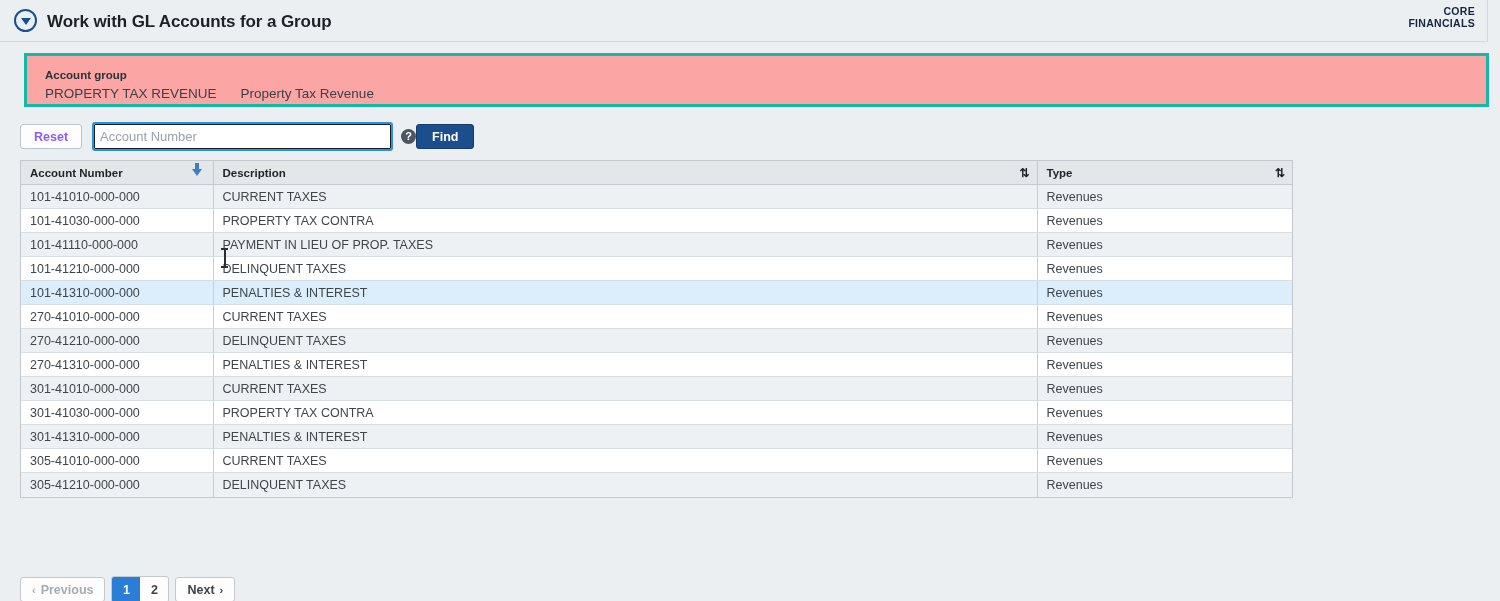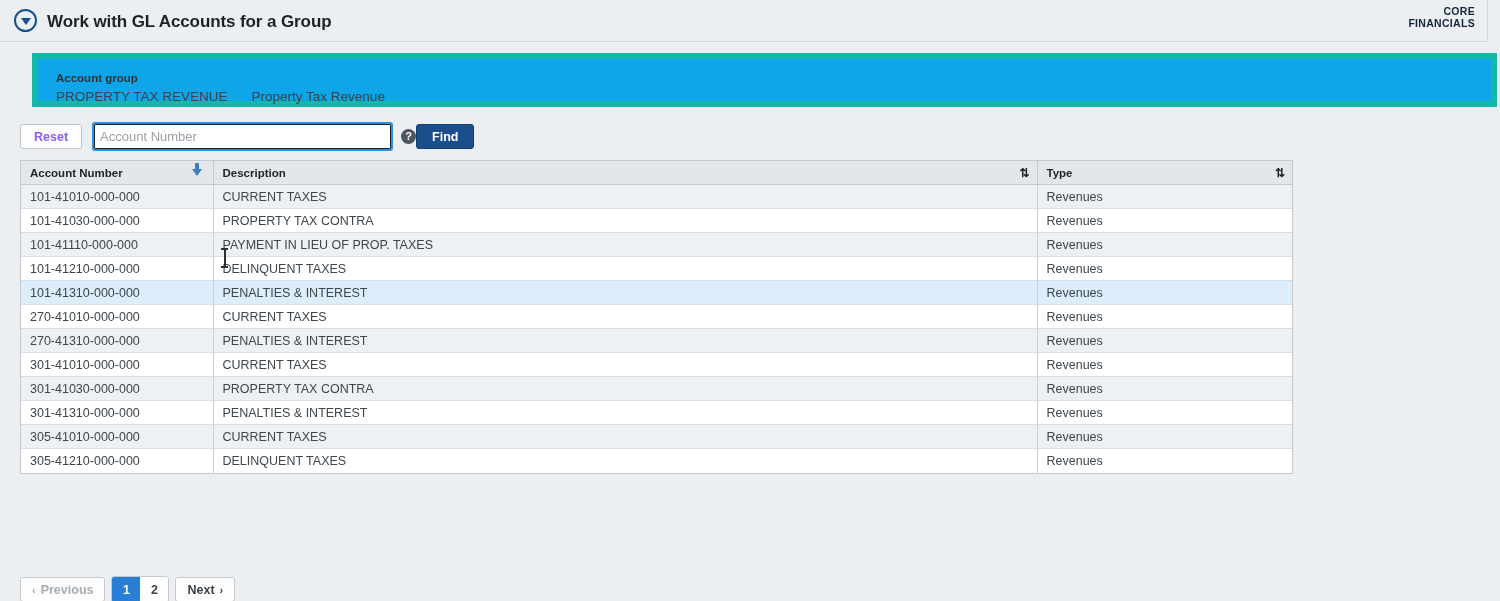--- a/index.html
+++ b/index.html
@@ -75,26 +75,26 @@
     left: 1487px;
     top: 0;
     width: 1px;
     height: 42px;
     background: #d3d8dc;
   }
 
   
   .group-panel {
     position: absolute;
-    left: 32px;
+    left: 24px;
     top: 53px;
     width: 1465px;
     height: 54px;
-    background: #0ea5e9;
-    border: 6px solid #14b8a6;
+    background: #fca5a5;
+    border: 3px solid #14b8a6;
     box-sizing: border-box;
   }
   .group-label {
     position: absolute;
     left: 18px;
     top: 13px;
     font-size: 11.5px;
     font-weight: bold;
     color: #2b3238;
   }
@@ -429,20 +429,25 @@
           <td>101-41310-000-000</td>
           <td>PENALTIES &amp; INTEREST</td>
           <td>Revenues</td>
         </tr>
         <tr>
           <td>270-41010-000-000</td>
           <td>CURRENT TAXES</td>
           <td>Revenues</td>
         </tr>
         <tr>
+          <td>270-41210-000-000</td>
+          <td>DELINQUENT TAXES</td>
+          <td>Revenues</td>
+        </tr>
+        <tr>
           <td>270-41310-000-000</td>
           <td>PENALTIES &amp; INTEREST</td>
           <td>Revenues</td>
         </tr>
         <tr>
           <td>301-41010-000-000</td>
           <td>CURRENT TAXES</td>
           <td>Revenues</td>
         </tr>
         <tr>

